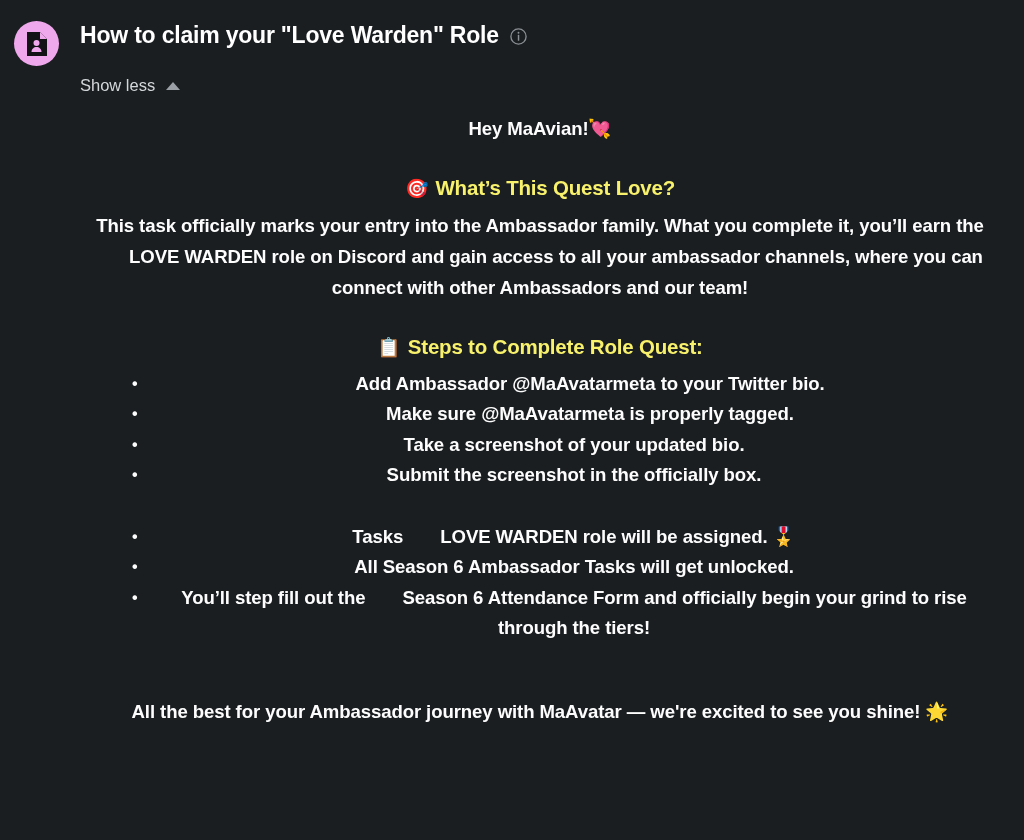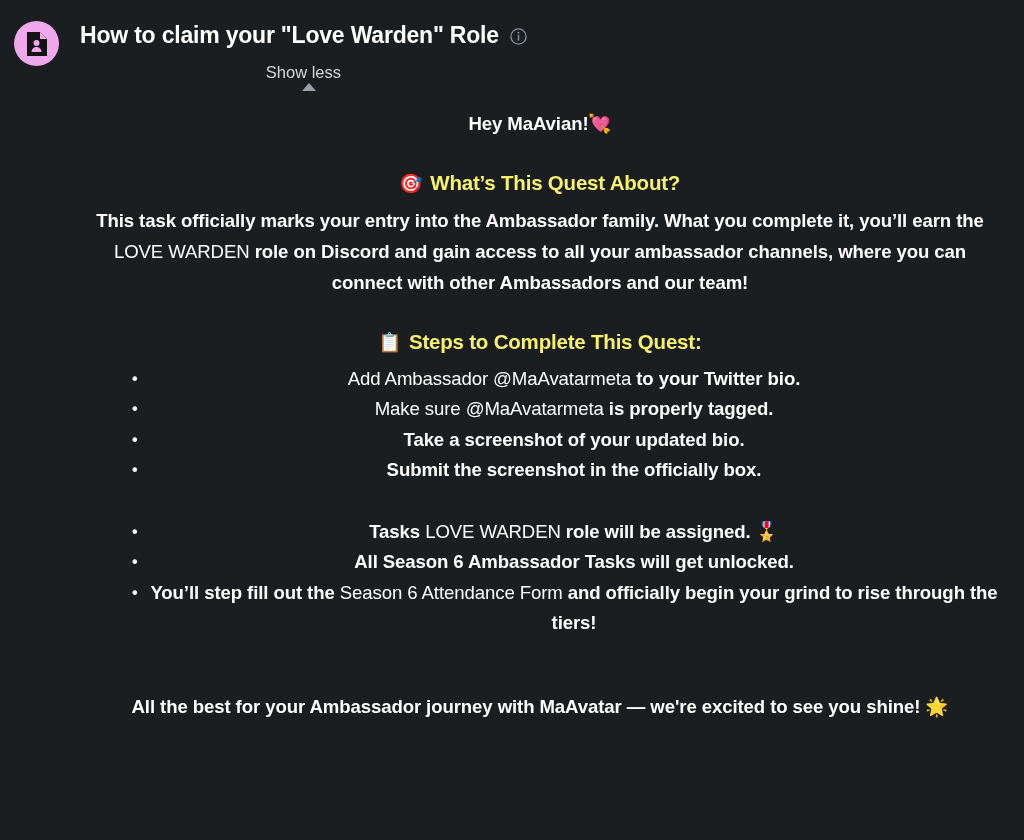--- a/index.html
+++ b/index.html
@@ -64,22 +64,21 @@
     height: 17px;
     flex: 0 0 auto;
     position: relative;
     top: 1px;
   }
   .info-icon svg { display: block; }
 
   .showless-row {
     display: flex;
     align-items: center;
-    margin-top: 13px;
-    flex-direction: column;
+    margin-top: 26px;
   }
   .showless-label {
     font-size: 16.5px;
     color: #d4d7da;
     font-weight: 400;
   }
   .chev {
     margin-left: 11px;
     width: 0;
     height: 0;
@@ -103,21 +102,21 @@
     color: #fdfdfd;
     letter-spacing: -0.1px;
   }
   .para.greet {
     margin-bottom: 0;
   }
   .para.lead {
     margin: 0;
     max-width: 930px;
   }
-  b.strong { font-weight: 400; }
+  b.strong { font-weight: 700; margin-left: 32px; }
 
   .section {
     margin-top: 31px;
   }
   .heading {
     font-size: 20.5px;
     font-weight: 700;
     color: #f8f16b;
     letter-spacing: -0.2px;
     line-height: 1.3;
@@ -205,28 +204,28 @@
 
   <div class="content">
 
     <div class="para greet">
       <span>Hey MaAvian!</span><span class="emoji">💘</span>
     </div>
 
 
     <div class="section">
       <div class="heading">
-        <span class="emoji">🎯</span><span>What’s This Quest About?</span>
+        <span class="emoji">🎯</span><span>What’s This Quest Love?</span>
       </div>
       <div class="section-body"><span>This task officially marks your entry into the Ambassador family. What you complete it, you’ll earn the </span><b class="strong">LOVE WARDEN</b><span> role on Discord and gain access to all your ambassador channels, where you can connect with other Ambassadors and our team!</span></div>
     </div>
 
     <div class="section">
       <div class="heading">
-        <span class="emoji">📋</span><span>Steps to Complete This Quest:</span>
+        <span class="emoji">📋</span><span>Steps to Complete Role Quest:</span>
       </div>
       <ul class="bullets">
           <li><b class="strong">Add Ambassador @MaAvatarmeta</b><span> to your Twitter bio.</span></li>
           <li><b class="strong">Make sure @MaAvatarmeta</b><span> is properly tagged.</span></li>
           <li><span>Take a screenshot of your updated bio.</span></li>
           <li><span>Submit the screenshot in the officially box.</span></li>
         </ul>
     </div>
 
     <div class="section">

